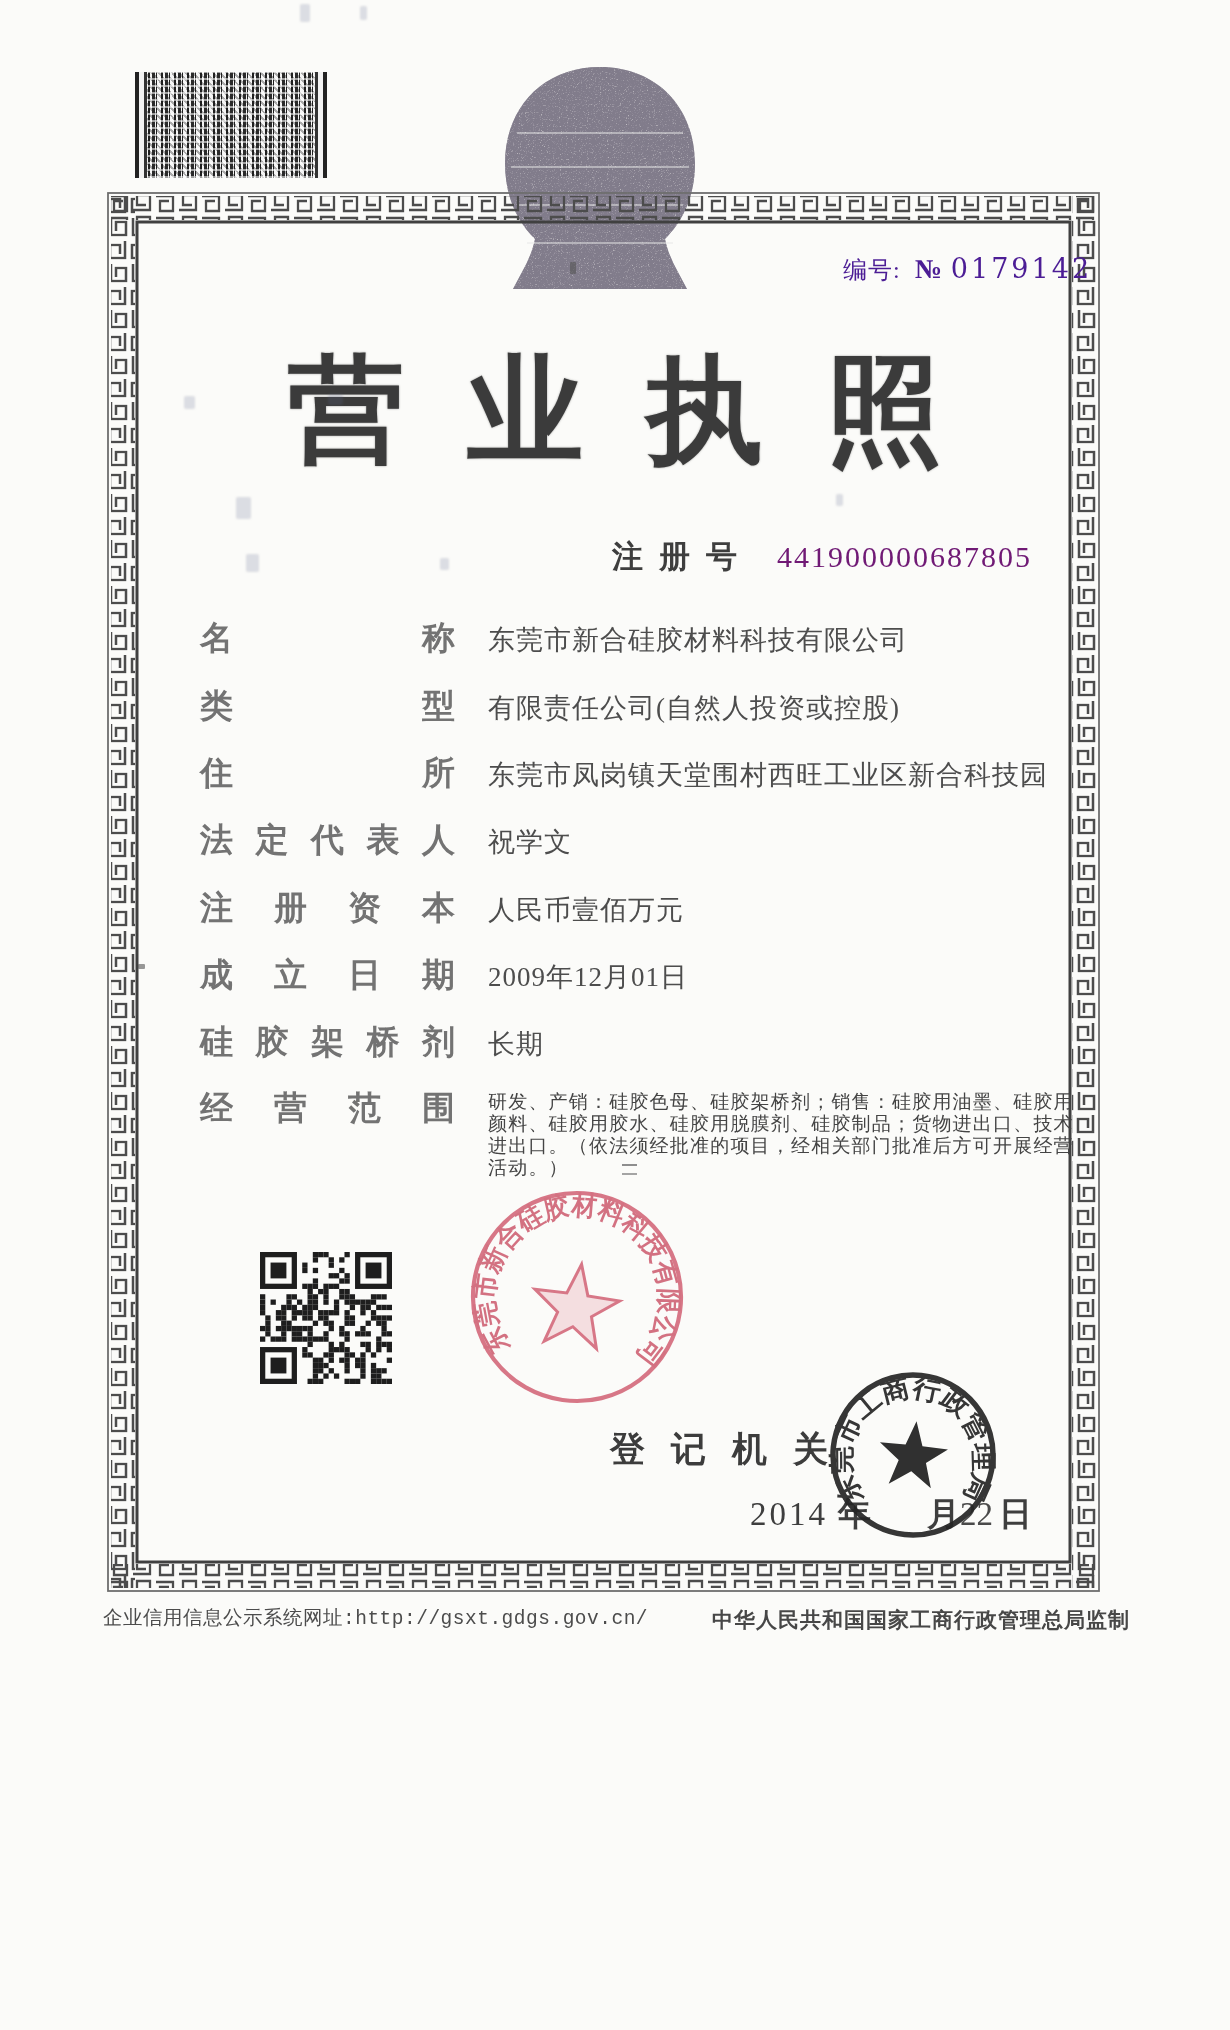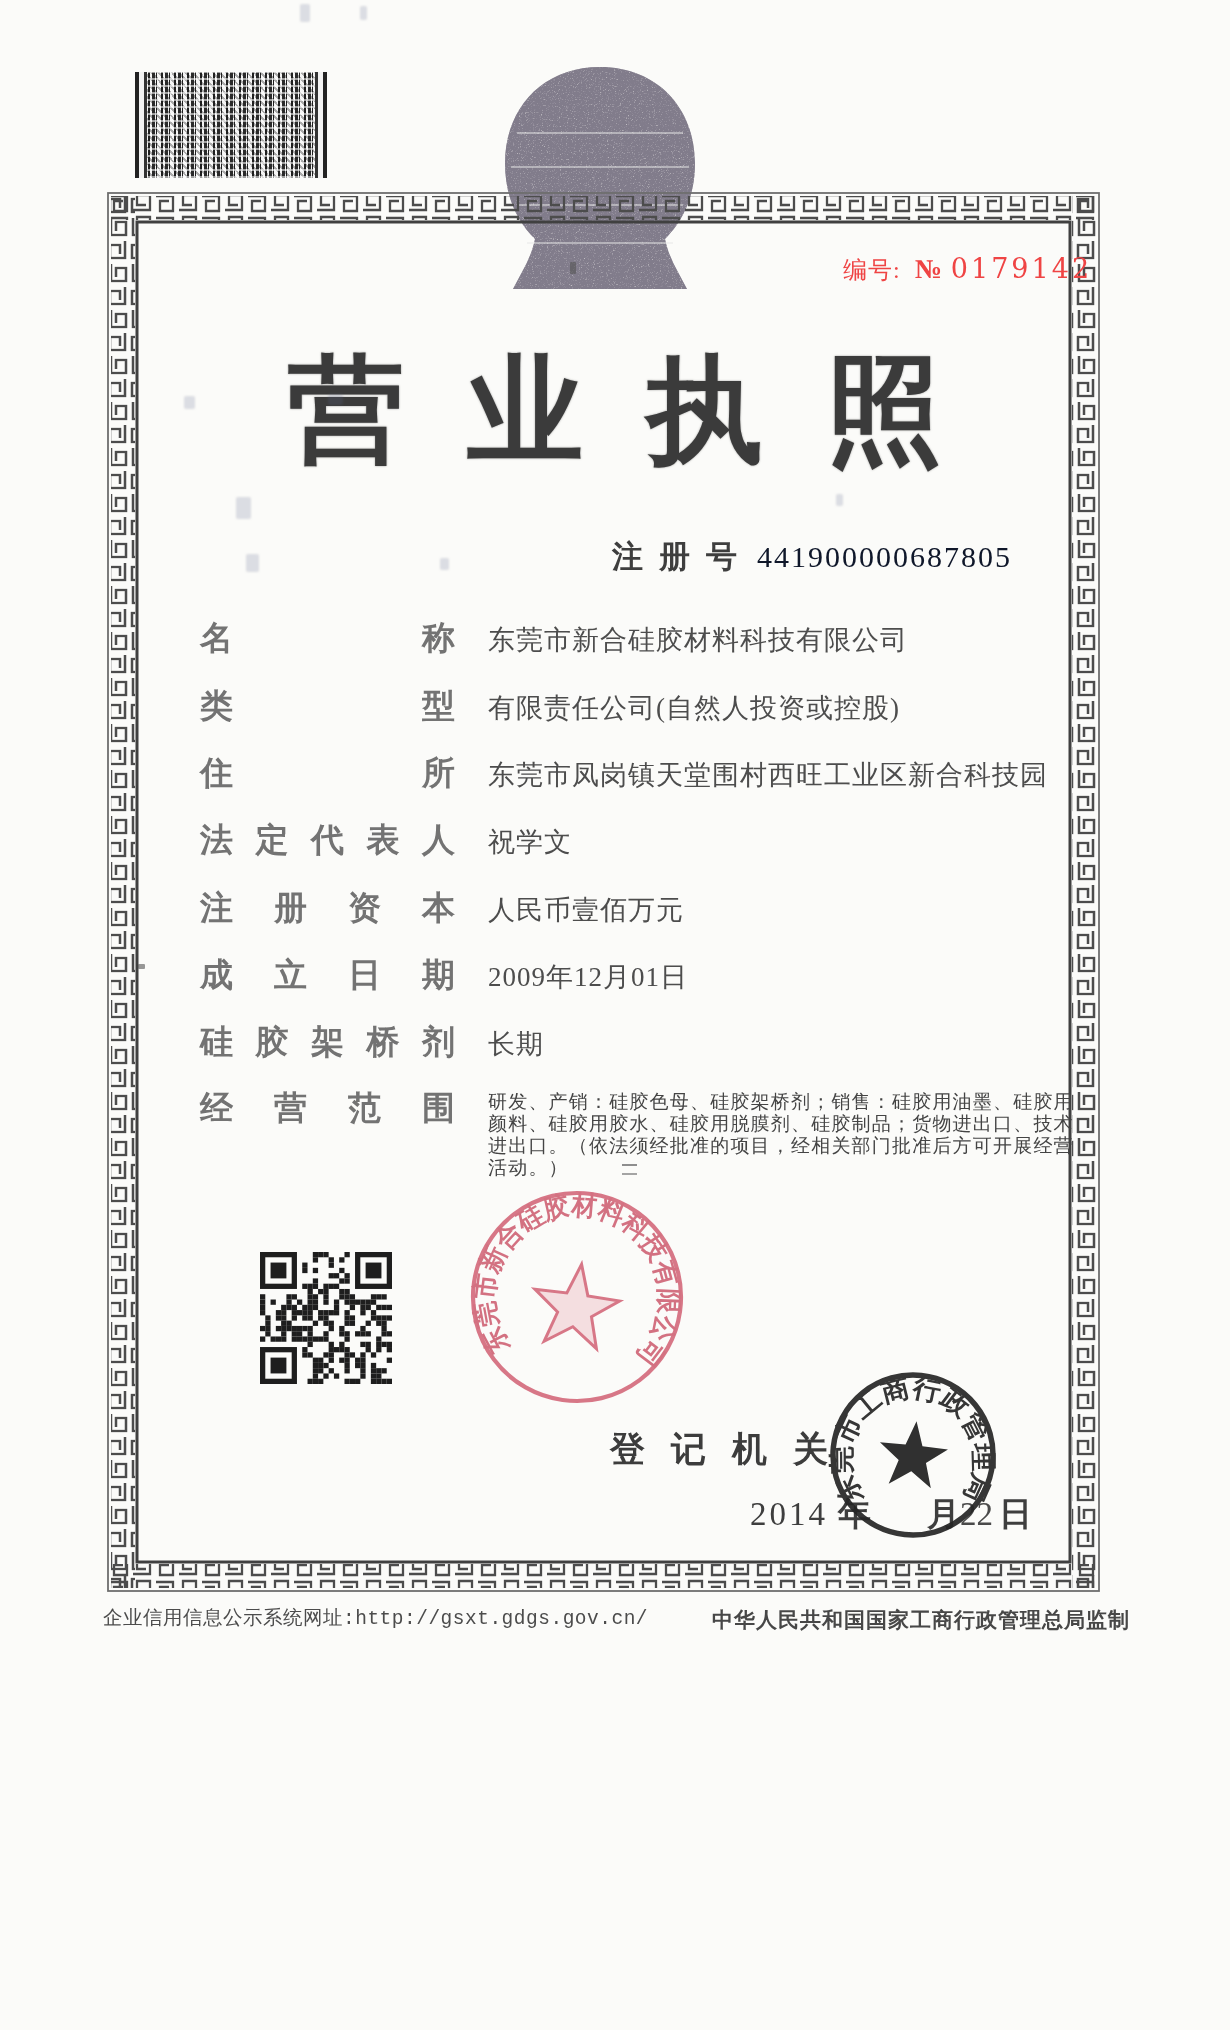--- a/index.html
+++ b/index.html
@@ -18,34 +18,34 @@
       repeating-linear-gradient(0deg, rgba(255,255,255,.55) 0 2px, rgba(255,255,255,0) 2px 7px),
       repeating-linear-gradient(90deg, #1f1f1f 0 2px, rgba(0,0,0,0) 2px 4px, #2a2a2a 4px 7px, rgba(0,0,0,0) 7px 8px, #1f1f1f 8px 9px, rgba(0,0,0,0) 9px 13px),
       repeating-linear-gradient(47deg, rgba(250,250,250,.5) 0 3px, rgba(40,40,40,.35) 3px 5px);
     box-shadow:inset 4px 0 0 #222, inset -4px 0 0 #222, inset 9px 0 0 #f2f2f2, inset -9px 0 0 #f2f2f2, inset 12px 0 0 #333, inset -12px 0 0 #333;
   }
   
   .emblem{left:497px;top:63px;}
   
   .frame{left:107px;top:192px;}
   
-  .serial{left:843px;top:253px;font-size:24px;color:#ef4444;letter-spacing:1px;white-space:nowrap;text-align:right;}
+  .serial{left:843px;top:253px;font-size:24px;color:#4c1d95;letter-spacing:1px;white-space:nowrap;text-align:right;}
   .serial .no-mark{font-weight:bold;font-size:27px;margin:0 8px 0 14px;}
   .serial .serial-digits{font-size:27px;letter-spacing:3px;font-family:"DejaVu Serif",serif;}
   
   .title{
     left:288px;top:336px;width:654px;display:flex;justify-content:space-between;
     font-size:116px;font-weight:900;color:#3b3b3b;line-height:150px;
     text-shadow:0 0 2px rgba(60,60,60,.55);
     font-family:"Liberation Serif","DejaVu Serif",serif;
   }
   
   .regline{left:612px;top:536px;white-space:nowrap;color:#3e3e3e;}
   .reg-label{font-size:31px;letter-spacing:16px;font-weight:700;}
-  .reg-number{font-size:30px;letter-spacing:2px;margin-left:4px;color:#0f172a;}
+  .reg-number{font-size:30px;letter-spacing:2px;margin-left:24px;color:#701a75;}
   
   .field-row{position:absolute;left:200px;width:880px;}
   .f-label{
     position:absolute;left:0;top:0;width:255px;
     font-size:33px;font-weight:700;color:#737373;
     text-align:justify;text-align-last:justify;line-height:44px;
   }
   .f-value{
     position:absolute;left:288px;top:7px;width:592px;
     font-size:27px;color:#4d4d4d;line-height:34px;letter-spacing:1px;white-space:nowrap;

